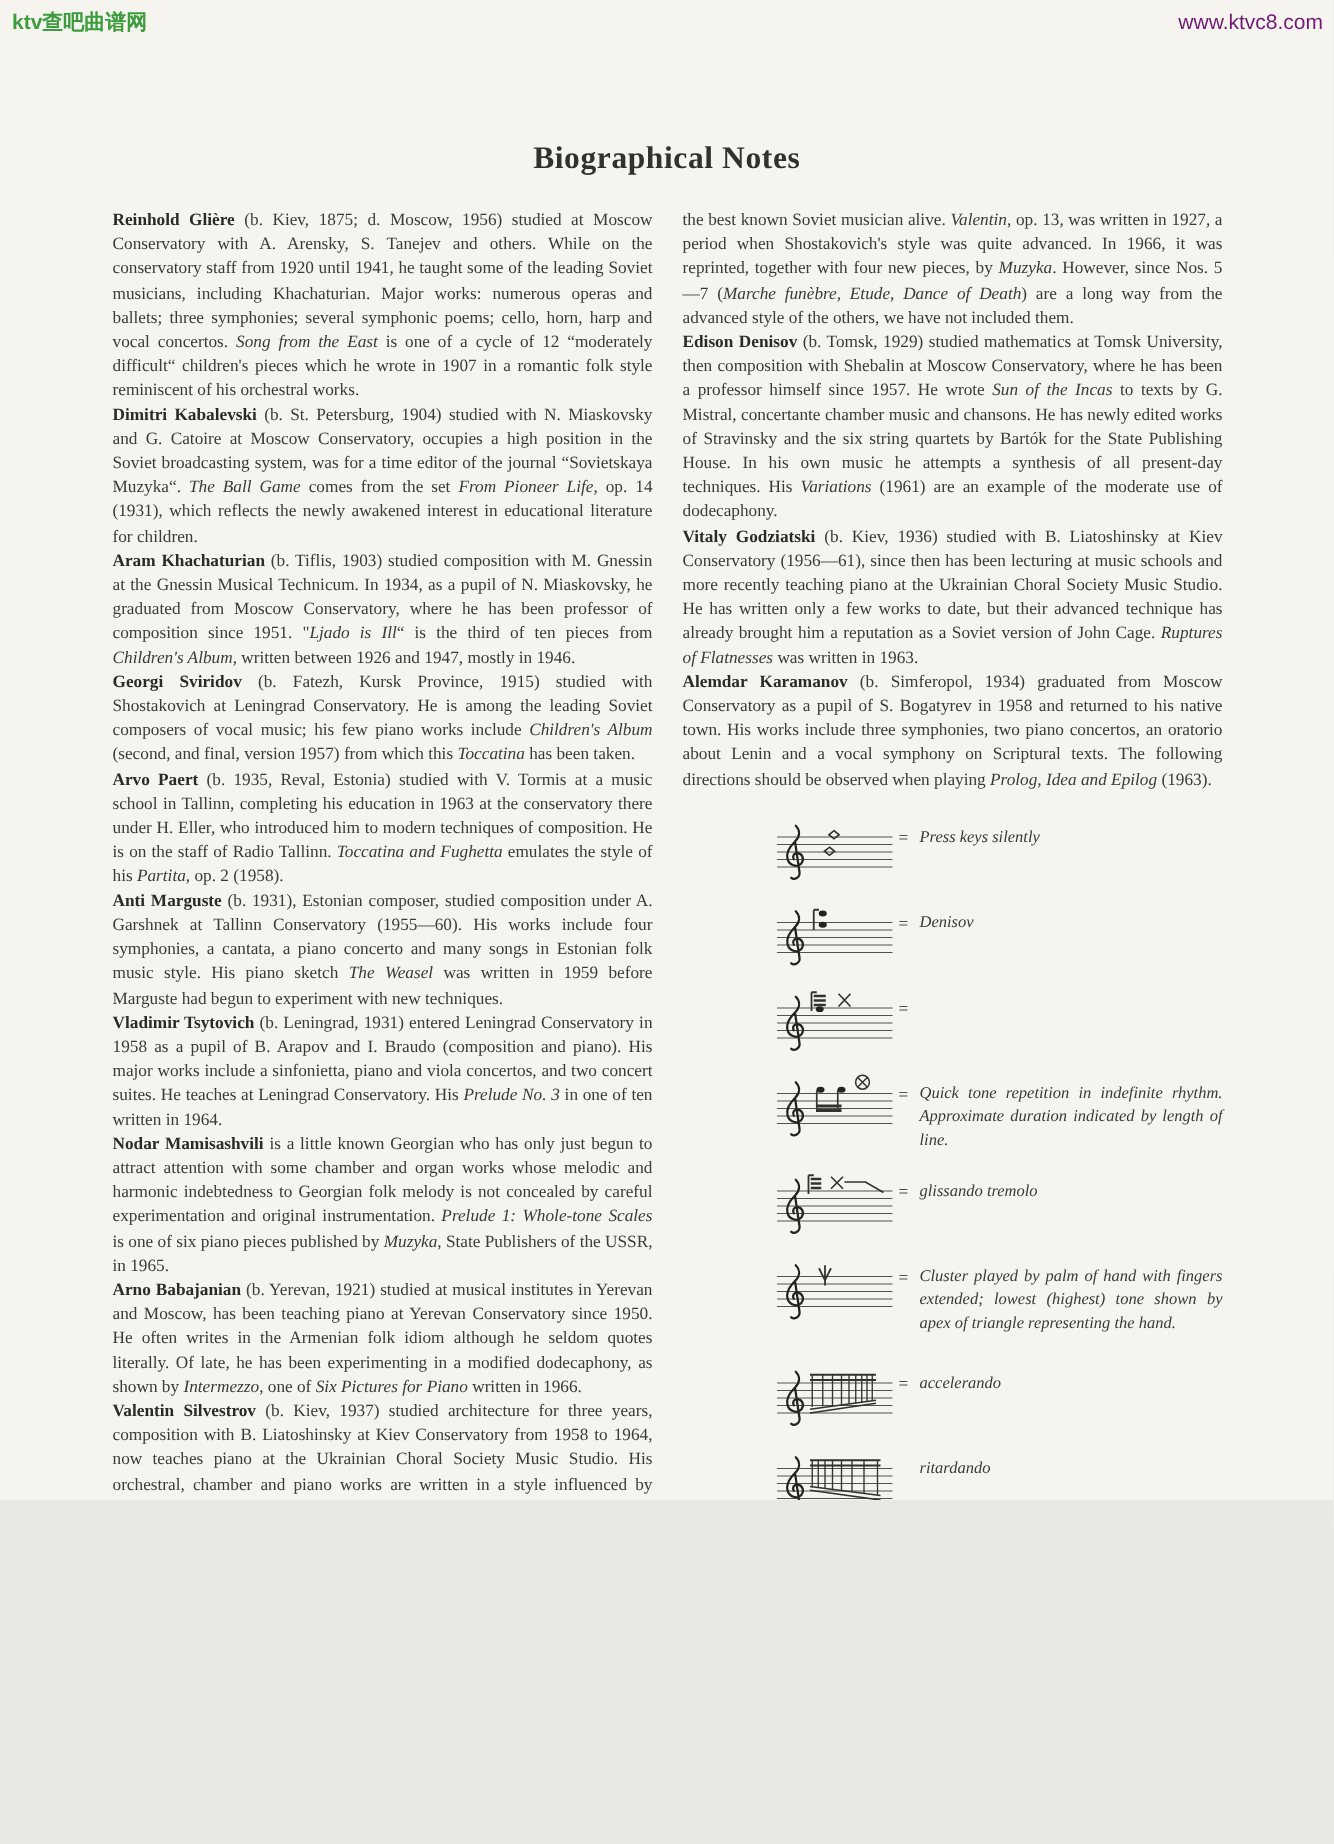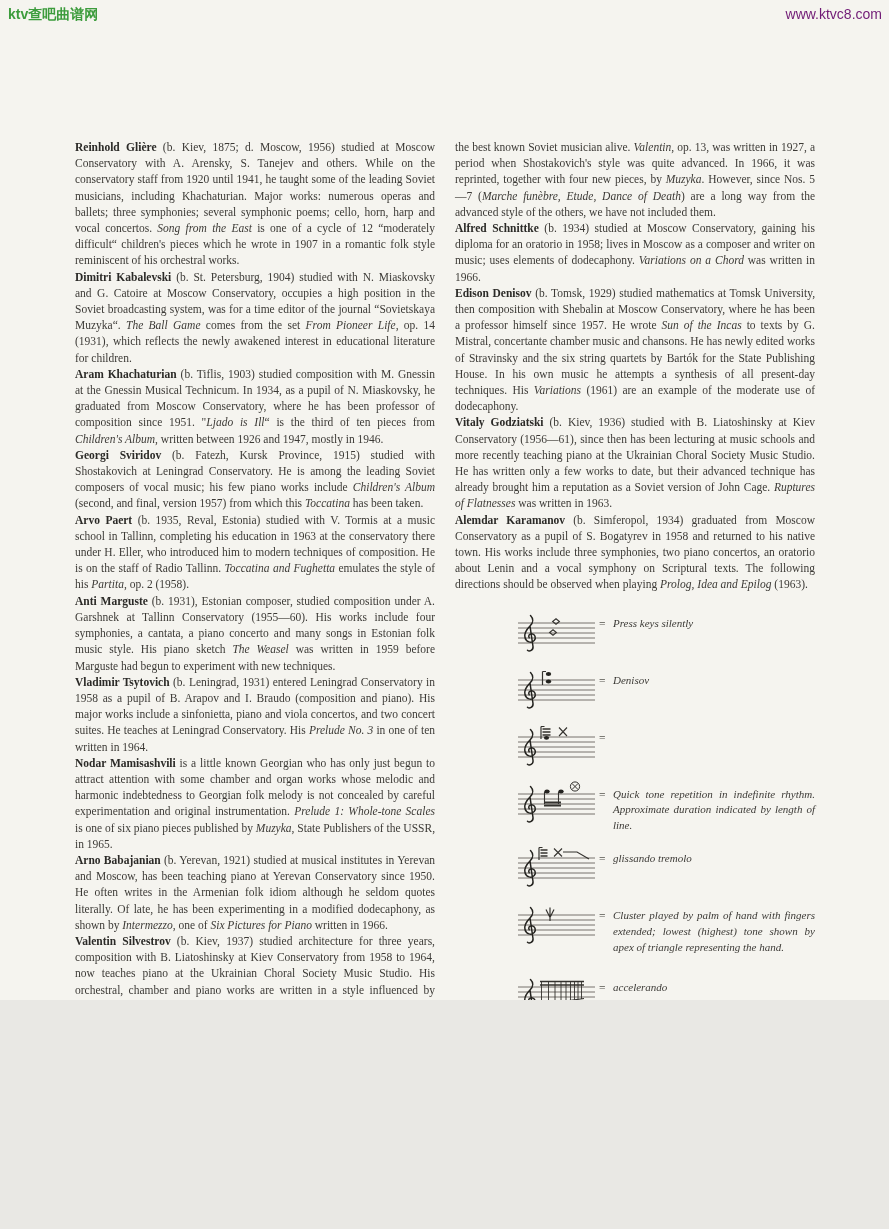--- a/index.html
+++ b/index.html
@@ -56,38 +56,38 @@
         <line x1="9" y1="29" x2="86" y2="29"></line>
         <line x1="9" y1="34" x2="86" y2="34"></line>
       </g>
       <path id="clef" d="M21.5 6.5 C24.5 9.5 24.5 13.5 21 17 C17 21 15 24.5 16 28.5 C17 33 22.5 34.6 25.2 31.6 C27.4 29 26 25 22.8 24.7 C20.4 24.5 19 26.8 20.2 28.8 M21 17 L24 37.5 C24.5 41 20.5 43 18.5 41.2" fill="none" stroke="#24231f" stroke-width="1.5" stroke-linecap="round"></path>
     </defs>
   </svg>
 
   <span class="wm wm-tl">ktv查吧曲谱网</span>
   <span class="wm wm-tr">www.ktvc8.com</span>
 
+  <h1 class="title">Biographical Notes</h1>
 
   <div class="col col-left">
       <p class="para"><b>Reinhold Glière</b> (b. Kiev, 1875; d. Moscow, 1956) studied at Moscow Conservatory with A. Arensky, S. Tanejev and others. While on the conservatory staff from 1920 until 1941, he taught some of the leading Soviet musicians, including Khachaturian. Major works: numerous operas and ballets; three symphonies; several symphonic poems; cello, horn, harp and vocal concertos. <i>Song from the East</i> is one of a cycle of 12 “moderately difficult“ children's pieces which he wrote in 1907 in a romantic folk style reminiscent of his orchestral works.</p>
       <p class="para"><b>Dimitri Kabalevski</b> (b. St. Petersburg, 1904) studied with N. Miaskovsky and G. Catoire at Moscow Conservatory, occupies a high position in the Soviet broadcasting system, was for a time editor of the journal “Sovietskaya Muzyka“. <i>The Ball Game</i> comes from the set <i>From Pioneer Life</i>, op. 14 (1931), which reflects the newly awakened interest in educational literature for children.</p>
       <p class="para"><b>Aram Khachaturian</b> (b. Tiflis, 1903) studied composition with M. Gnessin at the Gnessin Musical Technicum. In 1934, as a pupil of N. Miaskovsky, he graduated from Moscow Conservatory, where he has been professor of composition since 1951. "<i>Ljado is Ill</i>“ is the third of ten pieces from <i>Children's Album</i>, written between 1926 and 1947, mostly in 1946.</p>
       <p class="para"><b>Georgi Sviridov</b> (b. Fatezh, Kursk Province, 1915) studied with Shostakovich at Leningrad Conservatory. He is among the leading Soviet composers of vocal music; his few piano works include <i>Children's Album</i> (second, and final, version 1957) from which this <i>Toccatina</i> has been taken.</p>
       <p class="para"><b>Arvo Paert</b> (b. 1935, Reval, Estonia) studied with V. Tormis at a music school in Tallinn, completing his education in 1963 at the conservatory there under H. Eller, who introduced him to modern techniques of composition. He is on the staff of Radio Tallinn. <i>Toccatina and Fughetta</i> emulates the style of his <i>Partita</i>, op. 2 (1958).</p>
       <p class="para"><b>Anti Marguste</b> (b. 1931), Estonian composer, studied composition under A. Garshnek at Tallinn Conservatory (1955—60). His works include four symphonies, a cantata, a piano concerto and many songs in Estonian folk music style. His piano sketch <i>The Weasel</i> was written in 1959 before Marguste had begun to experiment with new techniques.</p>
       <p class="para"><b>Vladimir Tsytovich</b> (b. Leningrad, 1931) entered Leningrad Conservatory in 1958 as a pupil of B. Arapov and I. Braudo (composition and piano). His major works include a sinfonietta, piano and viola concertos, and two concert suites. He teaches at Leningrad Conservatory. His <i>Prelude No. 3</i> in one of ten written in 1964.</p>
       <p class="para"><b>Nodar Mamisashvili</b> is a little known Georgian who has only just begun to attract attention with some chamber and organ works whose melodic and harmonic indebtedness to Georgian folk melody is not concealed by careful experimentation and original instrumentation. <i>Prelude 1: Whole-tone Scales</i> is one of six piano pieces published by <i>Muzyka</i>, State Publishers of the USSR, in 1965.</p>
       <p class="para"><b>Arno Babajanian</b> (b. Yerevan, 1921) studied at musical institutes in Yerevan and Moscow, has been teaching piano at Yerevan Conservatory since 1950. He often writes in the Armenian folk idiom although he seldom quotes literally. Of late, he has been experimenting in a modified dodecaphony, as shown by <i>Intermezzo</i>, one of <i>Six Pictures for Piano</i> written in 1966.</p>
       <p class="para"><b>Valentin Silvestrov</b> (b. Kiev, 1937) studied architecture for three years, composition with B. Liatoshinsky at Kiev Conservatory from 1958 to 1964, now teaches piano at the Ukrainian Choral Society Music Studio. His orchestral, chamber and piano works are written in a style influenced by Schoenberg's middle period. Silvestrov has also adapted for his own use 12-tone, serial and random techniques. <i>Serenade</i> was written in May, 1962.</p>
     </div>
 
   <div class="col col-right">
     <div>
         <p class="para">the best known Soviet musician alive. <i>Valentin</i>, op. 13, was written in 1927, a period when Shostakovich's style was quite advanced. In 1966, it was reprinted, together with four new pieces, by <i>Muzyka</i>. However, since Nos. 5—7 (<i>Marche funèbre, Etude, Dance of Death</i>) are a long way from the advanced style of the others, we have not included them.</p>
-        <p class="para"><b>Alfred Schnittke</b> (b. 1934) studied at Moscow Conservatory, gaining his diploma for an oratorio in 1958; lives in Moscow as a composer and writer on music; uses elements of dodecaphony. <i>Variations on a Chord</i> was written in 1966.</p>
         <p class="para"><b>Edison Denisov</b> (b. Tomsk, 1929) studied mathematics at Tomsk University, then composition with Shebalin at Moscow Conservatory, where he has been a professor himself since 1957. He wrote <i>Sun of the Incas</i> to texts by G. Mistral, concertante chamber music and chansons. He has newly edited works of Stravinsky and the six string quartets by Bartók for the State Publishing House. In his own music he attempts a synthesis of all present-day techniques. His <i>Variations</i> (1961) are an example of the moderate use of dodecaphony.</p>
         <p class="para"><b>Vitaly Godziatski</b> (b. Kiev, 1936) studied with B. Liatoshinsky at Kiev Conservatory (1956—61), since then has been lecturing at music schools and more recently teaching piano at the Ukrainian Choral Society Music Studio. He has written only a few works to date, but their advanced technique has already brought him a reputation as a Soviet version of John Cage. <i>Ruptures of Flatnesses</i> was written in 1963.</p>
         <p class="para"><b>Alemdar Karamanov</b> (b. Simferopol, 1934) graduated from Moscow Conservatory as a pupil of S. Bogatyrev in 1958 and returned to his native town. His works include three symphonies, two piano concertos, an oratorio about Lenin and a vocal symphony on Scriptural texts. The following directions should be observed when playing <i>Prolog, Idea and Epilog</i> (1963).</p>
       </div>
 
     <div class="legend">
 
       <div class="legend-row">
         <span class="sym">
           <svg class="nsvg" width="88" height="46" viewBox="0 0 88 46">

